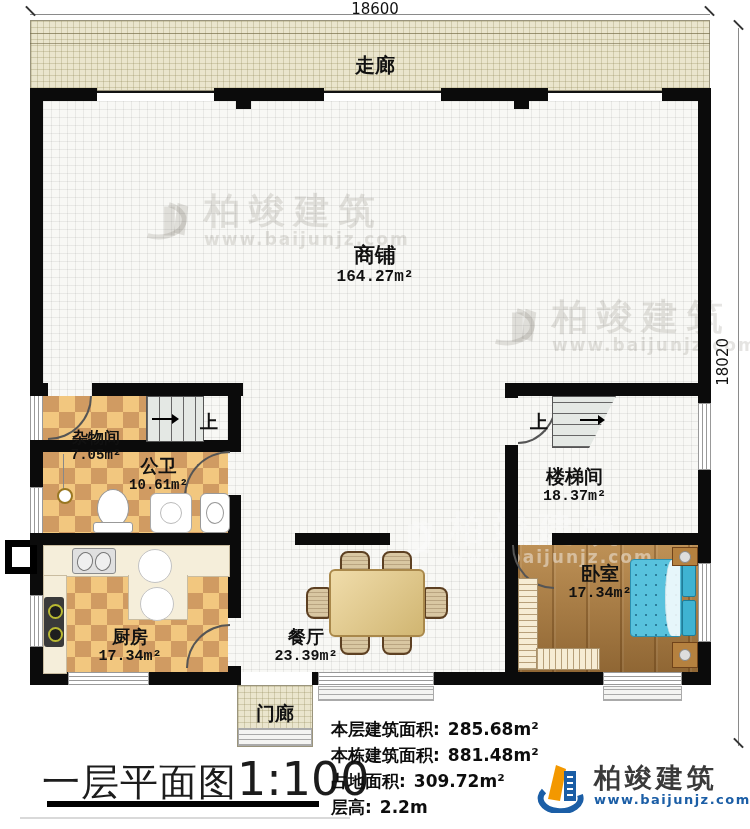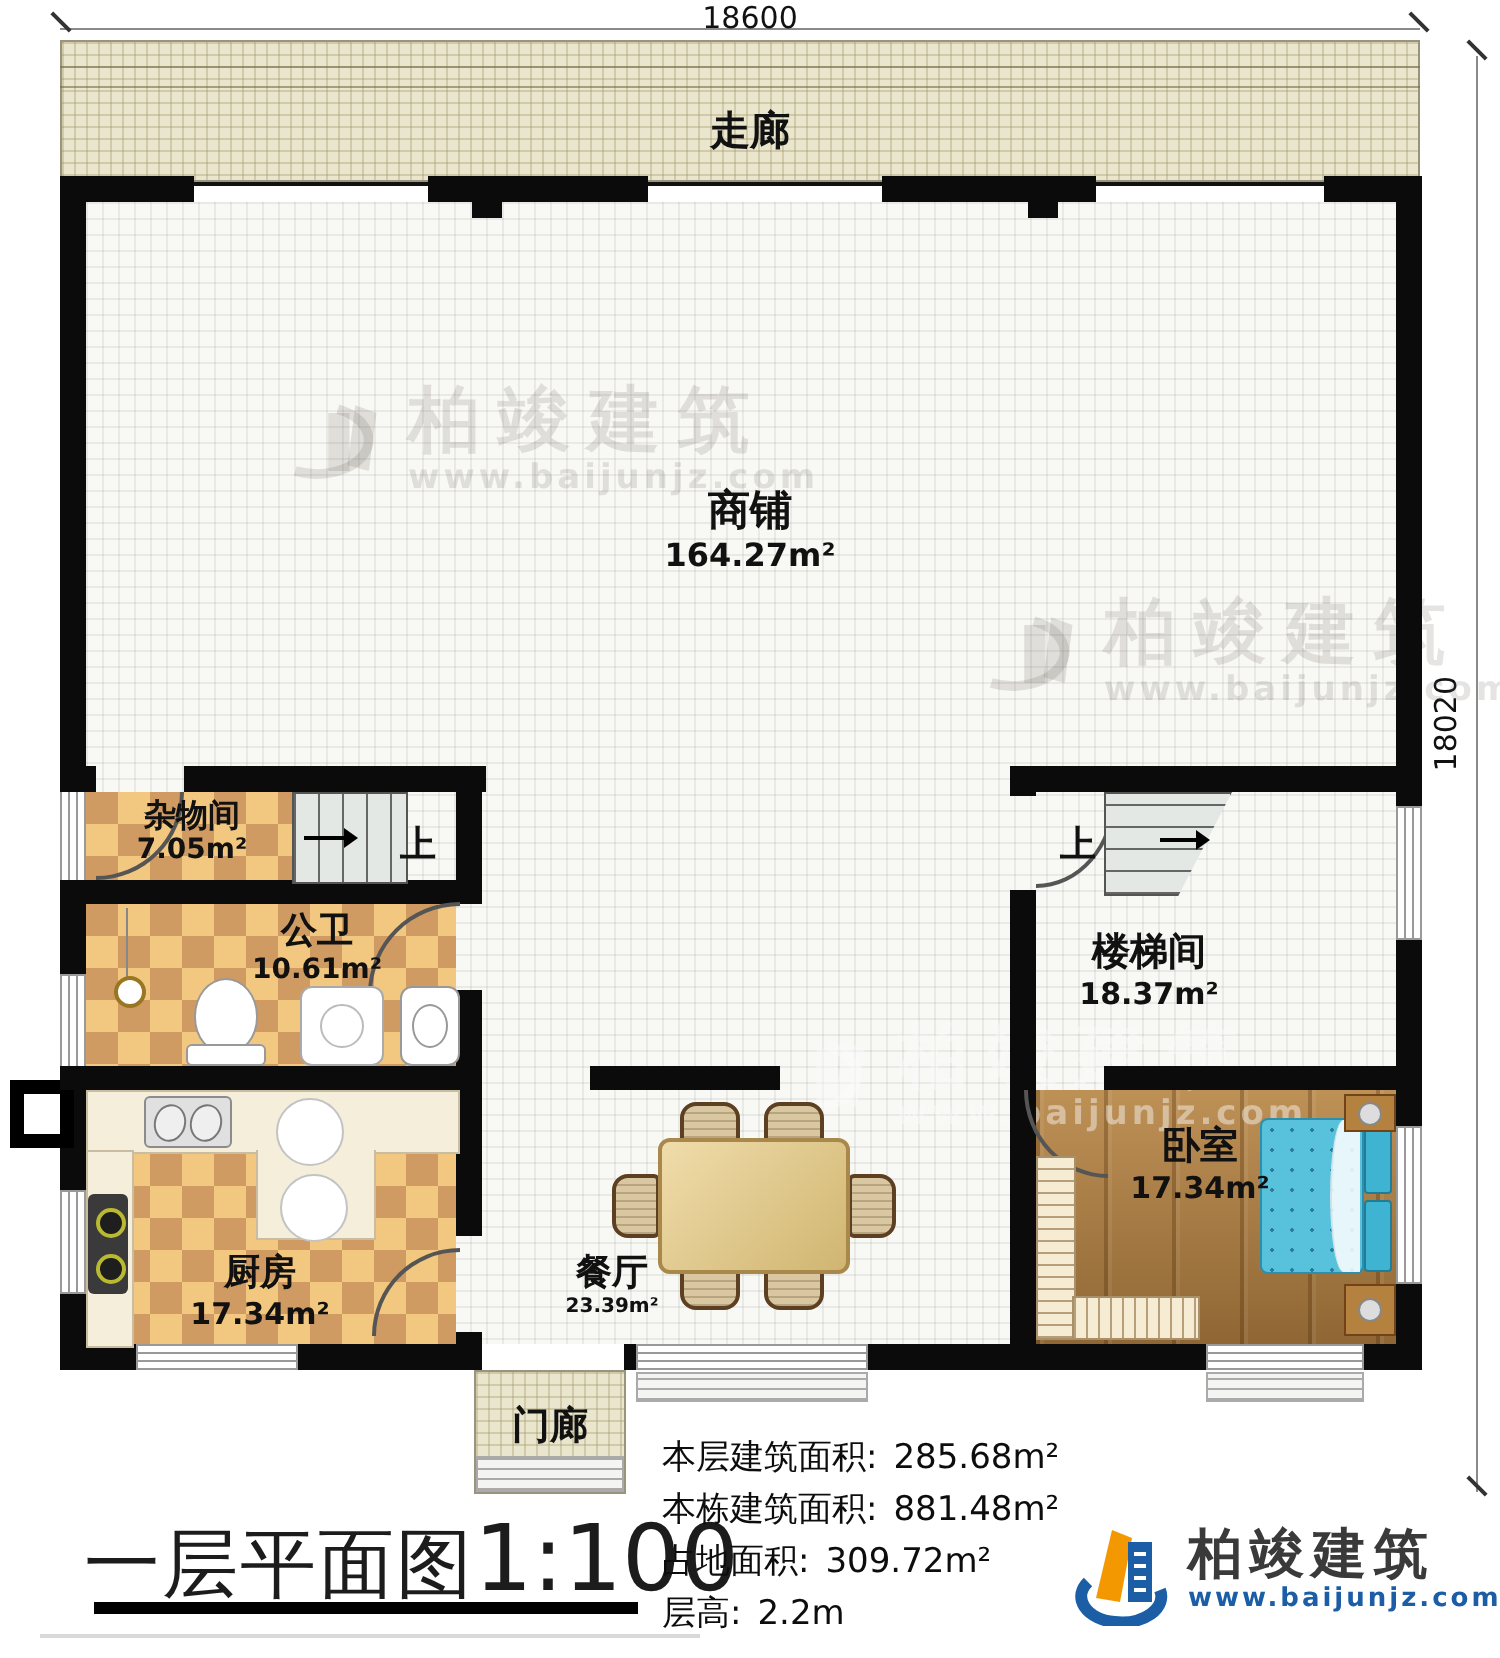--- a/index.html
+++ b/index.html
@@ -39,21 +39,21 @@
   
   .stair{position:absolute;background:#e4e8e4;border:1px solid #555;}
   .treads-v{background-image:repeating-linear-gradient(90deg,#666 0 1px,transparent 1px 12px);}
   .treads-h{background-image:repeating-linear-gradient(0deg,#666 0 1px,transparent 1px 11px);}
   .uparrow{position:absolute;height:2px;background:#000;}
   .uparrow:after{content:"";position:absolute;right:-8px;top:-4px;border:5px solid transparent;border-left:7px solid #000;}
   .uptxt{position:absolute;font-weight:bold;font-size:18px;color:#111;}
   
   .rlabel{position:absolute;text-align:center;line-height:1.2;}
   .rname{font-weight:bold;color:#111;display:block;}
-  .rarea{font-weight:bold;color:#111;display:block;}
+  .rarea{font-weight:bold;color:#111;display:block;font-family:Liberation Mono, monospace;}
   
   .fixt{position:absolute;background:#fff;border:1px solid #999;}
   .counter{position:absolute;background:#f5eeda;border:1px solid #c9bca0;}
   .chair{position:absolute;background:#d9c7a2;border:2px solid #5d4022;
     background-image:repeating-linear-gradient(0deg,rgba(90,60,30,.25) 0 1px,transparent 1px 4px);}
   .hatch-h{background-image:repeating-linear-gradient(0deg,rgba(130,95,45,.55) 0 1px,transparent 1px 6px);}
   .hatch-v{background-image:repeating-linear-gradient(90deg,rgba(130,95,45,.55) 0 1px,transparent 1px 6px);}
   
   .dimline{position:absolute;background:#8a8a8a;}
   .tick{position:absolute;width:13px;height:2px;background:#333;transform:rotate(45deg);}
@@ -260,53 +260,53 @@
   <div class="cgrid" style="left:237px;top:685px;width:74px;height:60px;"></div>
   <div class="steps" style="left:238px;top:728px;width:72px;height:16px;"></div>
   <div class="rlabel" style="left:240px;top:702px;width:70px;">
     <span class="rname" style="font-size:19px;">门廊</span>
   </div>
 
   <div class="rlabel" style="left:270px;top:243px;width:210px;">
     <span class="rname" style="font-size:21px;">商铺</span>
     <span class="rarea" style="font-size:16px;">164.27m²</span>
   </div>
-  <div class="rlabel" style="left:46px;top:398px;width:100px;">
+  <div class="rlabel" style="left:46px;top:428px;width:100px;">
     <span class="rname" style="font-size:16px;">杂物间</span>
     <span class="rarea" style="font-size:14px;text-align:center;">7.05m²</span>
   </div>
   <div class="rlabel" style="left:106px;top:455px;width:105px;">
     <span class="rname" style="font-size:18px;">公卫</span>
     <span class="rarea" style="font-size:14px;">10.61m²</span>
   </div>
   <div class="rlabel" style="left:76px;top:626px;width:108px;">
     <span class="rname" style="font-size:18px;">厨房</span>
     <span class="rarea" style="font-size:15px;">17.34m²</span>
   </div>
   <div class="rlabel" style="left:256px;top:626px;width:100px;">
     <span class="rname" style="font-size:18px;">餐厅</span>
-    <span class="rarea" style="font-size:10px;">23.39m²</span>
+    <span class="rarea" style="font-size:15px;">23.39m²</span>
   </div>
   <div class="rlabel" style="left:512px;top:465px;width:125px;">
     <span class="rname" style="font-size:19px;">楼梯间</span>
     <span class="rarea" style="font-size:15px;">18.37m²</span>
   </div>
   <div class="rlabel" style="left:545px;top:562px;width:110px;">
     <span class="rname" style="font-size:19px;">卧室</span>
     <span class="rarea" style="font-size:15px;">17.34m²</span>
   </div>
 
   <div class="title-row" style="left:42px;top:752px;">
     <span class="title-cn">一层平面图</span>
     <span class="title-scale">1:100</span>
   </div>
   <div class="title-underline" style="left:47px;top:801px;width:272px;height:6px;"></div>
   <div class="grayline" style="left:20px;top:817px;width:330px;height:2px;"></div>
 
-  <div class="stats" style="left:331px;top:716px;">
+  <div class="stats" style="left:331px;top:716px;font-weight:bold;">
     <div><span>本层建筑面积:</span><span class="v">285.68m²</span></div>
     <div><span>本栋建筑面积:</span><span class="v">881.48m²</span></div>
     <div><span>占地面积:</span><span class="v">309.72m²</span></div>
     <div><span>层高:</span><span class="v">2.2m</span></div>
   </div>
 
   <div class="brand" style="left:536px;top:757px;">
     <svg width="50" height="56" viewBox="0 0 50 56">
       <path d="M8 34 A 20 13 0 1 0 44 38" fill="none" stroke="#1b5ea6" stroke-width="6"></path>
       <path d="M12 42 L20 8 L30 12 L24 44 Z" fill="#f39800"></path>

